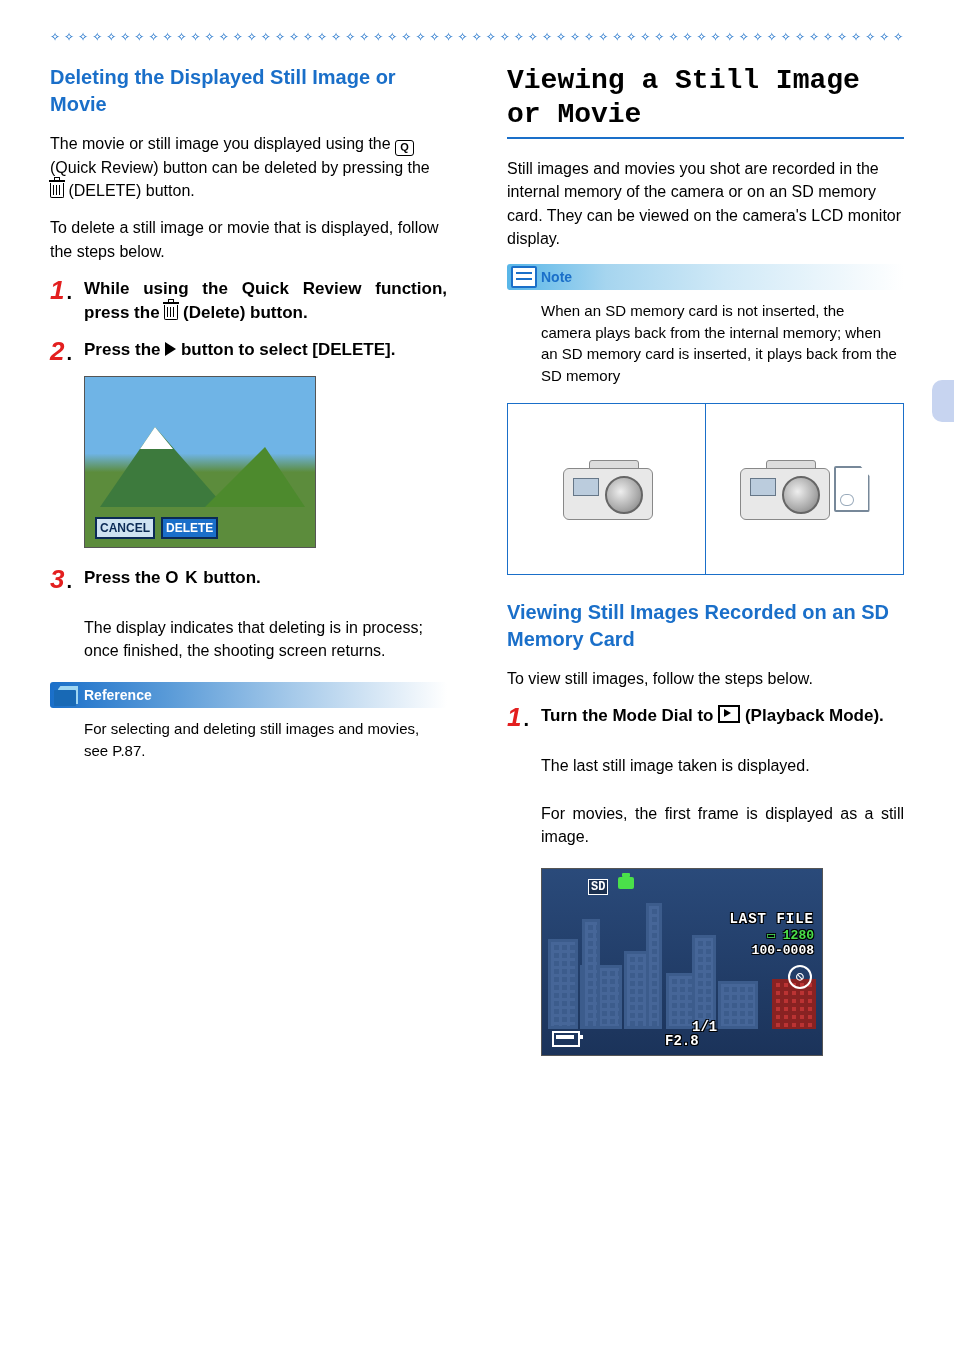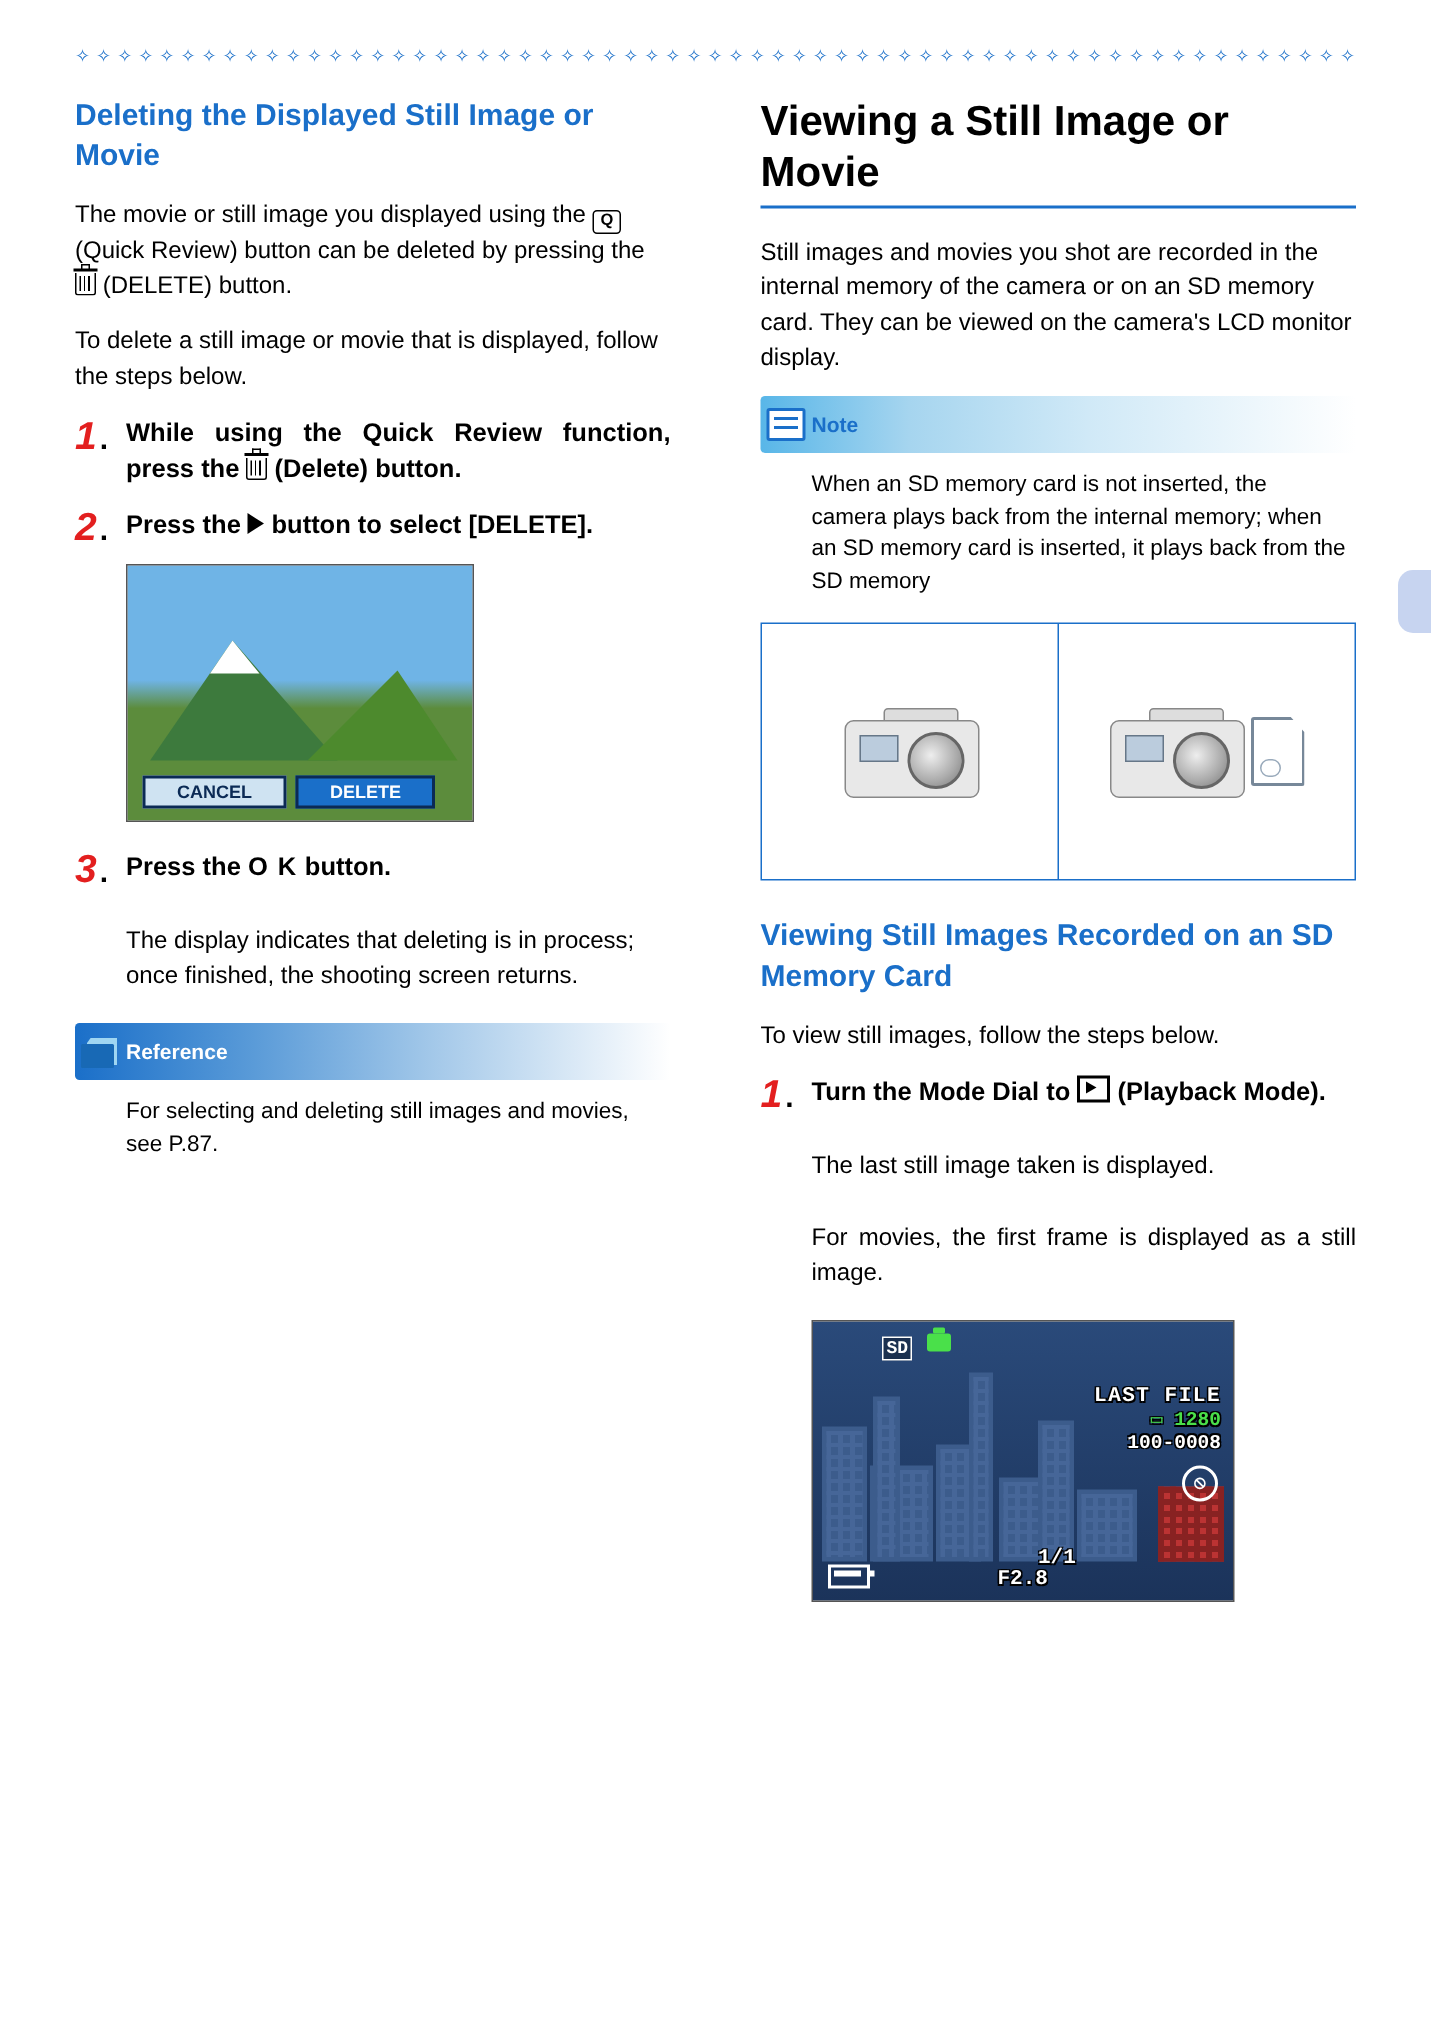--- a/index.html
+++ b/index.html
@@ -42,21 +42,21 @@
   }
   .blue-heading {
     font-family: "Century Gothic", "Futura", Arial, sans-serif;
     font-weight: bold;
     color: #1a6fc9;
     font-size: 20px;
     line-height: 1.35;
     margin: 0 0 14px 0;
   }
   .heavy-heading {
-    font-family: Liberation Sans, sans-serif;
+    font-family: Liberation Mono, monospace;
     font-weight: 900;
     color: #000;
     font-size: 28px;
     line-height: 1.2;
     margin: 0 0 6px 0;
   }
   .heading-rule {
     height: 2px;
     background: #1a6fc9;
     margin: 6px 0 18px 0;
@@ -103,21 +103,21 @@
     margin-top: 25px;
     margin-bottom: 8px;
   }
   .step-justify .step-text { text-align: justify; }
   .callout {
     margin: 10px 0 10px 0;
   }
   .callout-header {
     display: flex;
     align-items: center;
-    height: 38px;
+    height: 26px;
     border-radius: 3px;
     overflow: hidden;
   }
   .callout-header.note {
     background: linear-gradient(to right, #58b6e8 0%, #a6d5ef 25%, #d0e9f7 55%, #ffffff 100%);
   }
   .callout-header.reference {
     background: linear-gradient(to right, #1a6fc9 0%, #5a9bd8 30%, #a3c8e9 60%, #ffffff 100%);
   }
   .callout-icon {
@@ -157,21 +157,21 @@
     left: 10px;
     display: flex;
     gap: 6px;
   }
   .screen1 .btn {
     border: 2px solid #0b2a55;
     background: #cfe3f2;
     color: #0b2a55;
     font-size: 12px;
     font-weight: bold;
-    padding: 2px 21px;
+    padding: 2px 3px;
     font-family: Arial, sans-serif;
     margin-top: 44px;
   }
   .screen1 .btn.active {
     background: #1a6fc9;
     color: #fff;
   }
   .screen1 .mountain {
     position:absolute; left:15px; bottom:40px; width:0; height:0;
     border-left: 55px solid transparent;

